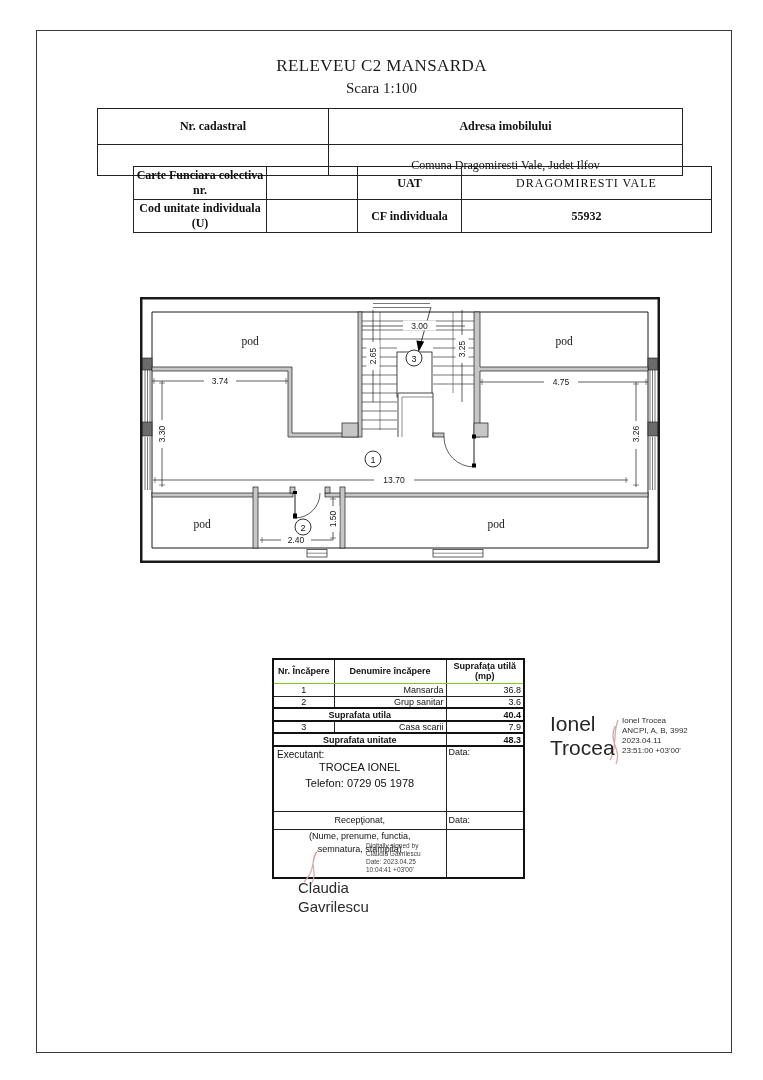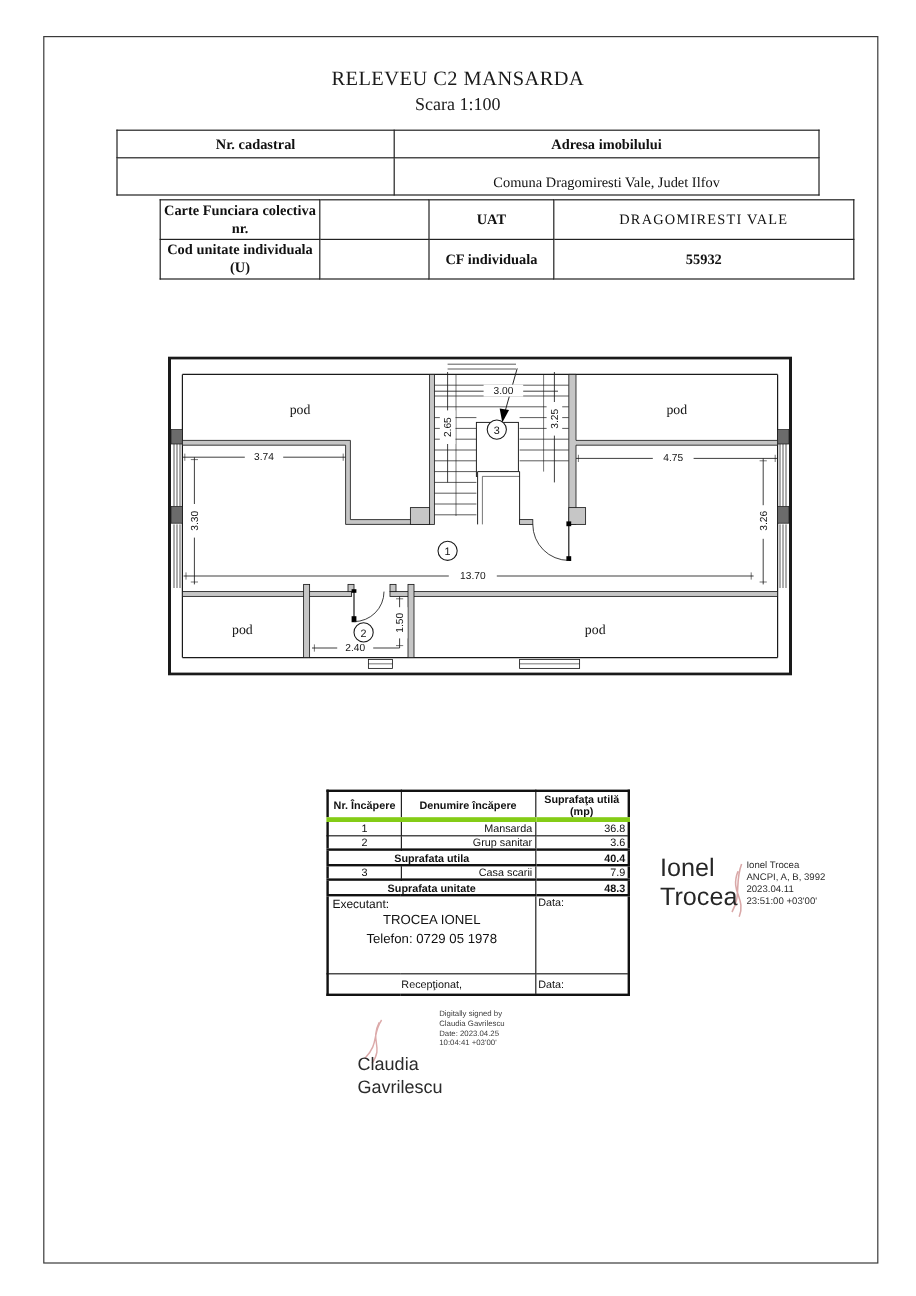--- a/index.html
+++ b/index.html
@@ -23,21 +23,21 @@
   .hdr-tbl td{border:1.5px solid #222;font-size:12px;text-align:center;overflow:hidden;}
   .t1{position:absolute;left:97px;top:108px;}
   .t2{position:absolute;left:104px;top:166px;margin-left:29px;}
   .bold{font-weight:bold;}
   .addr-cell{vertical-align:bottom;padding-bottom:2px;}
   .uat-val{font-size:13.5px;letter-spacing:1px;}
 
   .area-tbl{position:absolute;left:272px;top:658px;font-family:"Liberation Sans",sans-serif;}
   .area-tbl td{border:1px solid #222;font-size:9px;color:#111;padding:0 2px;overflow:hidden;}
   .area-tbl{border:2px solid #111;}
-  .area-tbl .hd td{font-weight:bold;text-align:center;border-bottom:4px solid #84cc16;}
+  .area-tbl .hd td{font-weight:bold;text-align:center;border-bottom:1px solid #84cc16;}
   .area-tbl .num{text-align:center;}
   .area-tbl .nm{text-align:right;}
   .area-tbl .val{text-align:right;}
   .area-tbl .sum td{font-weight:bold;border-top:2px solid #111;border-bottom:2px solid #111;}
   .area-tbl .sum .lbl{text-align:center;}
   .exec-cell{position:relative;vertical-align:top;}
   .exec-label{position:absolute;left:3px;top:2px;font-size:10px;}
   .exec-name{position:absolute;left:0;top:14px;width:100%;text-align:center;font-size:11px;}
   .exec-phone{position:absolute;left:0;top:30px;width:100%;text-align:center;font-size:11px;}
   .data-cell{vertical-align:top;font-size:10.5px;padding-top:6px;}
@@ -65,21 +65,21 @@
 
 <div class="doc-title">RELEVEU C2 MANSARDA</div>
 <div class="doc-scale">Scara 1:100</div>
 
 <table class="hdr-tbl t1">
   <colgroup>
       <col style="width:231px">
       <col style="width:354px">
     </colgroup>
   <tbody>
-      <tr style="height:23px">
+      <tr style="height:36px">
     <td class="bold">Nr. cadastral</td>
     <td class="bold">Adresa imobilului</td>
   </tr>
   <tr style="height:31px">
     <td></td>
     <td class="addr-cell">Comuna Dragomiresti Vale, Judet Ilfov</td>
   </tr>
 </tbody>
   </table>
 
@@ -336,20 +336,27 @@
       <div class="exec-label">Executant:</div>
       <div class="exec-name">TROCEA IONEL</div>
       <div class="exec-phone">Telefon: 0729 05 1978</div>
     </td>
     <td class="data-cell">Data:</td>
   </tr>
   <tr style="height:18px">
     <td colspan="2" class="recv-cell">Recepţionat,</td>
     <td class="data-cell" style="padding-top:3px">Data:</td>
   </tr>
+  <tr style="height:49px">
+    <td colspan="2" class="note-cell">
+      <div>(Nume, prenume, functia,</div>
+      <div>semnatura, stampila)</div>
+    </td>
+    <td></td>
+  </tr>
 </tbody>
   </table>
 
 <div class="sig-claudia">
   <svg class="squig" style="left:2px;top:4px" width="46" height="44" viewBox="0 0 46 44">
     <path d="M14,42 C24,28 12,24 20,8 M8,38 C20,26 14,18 22,6" stroke="#dcaaaa" stroke-width="1.2" fill="none"></path>
   </svg>
   <div class="big">
     <div>Claudia</div>
     <div>Gavrilescu</div>

